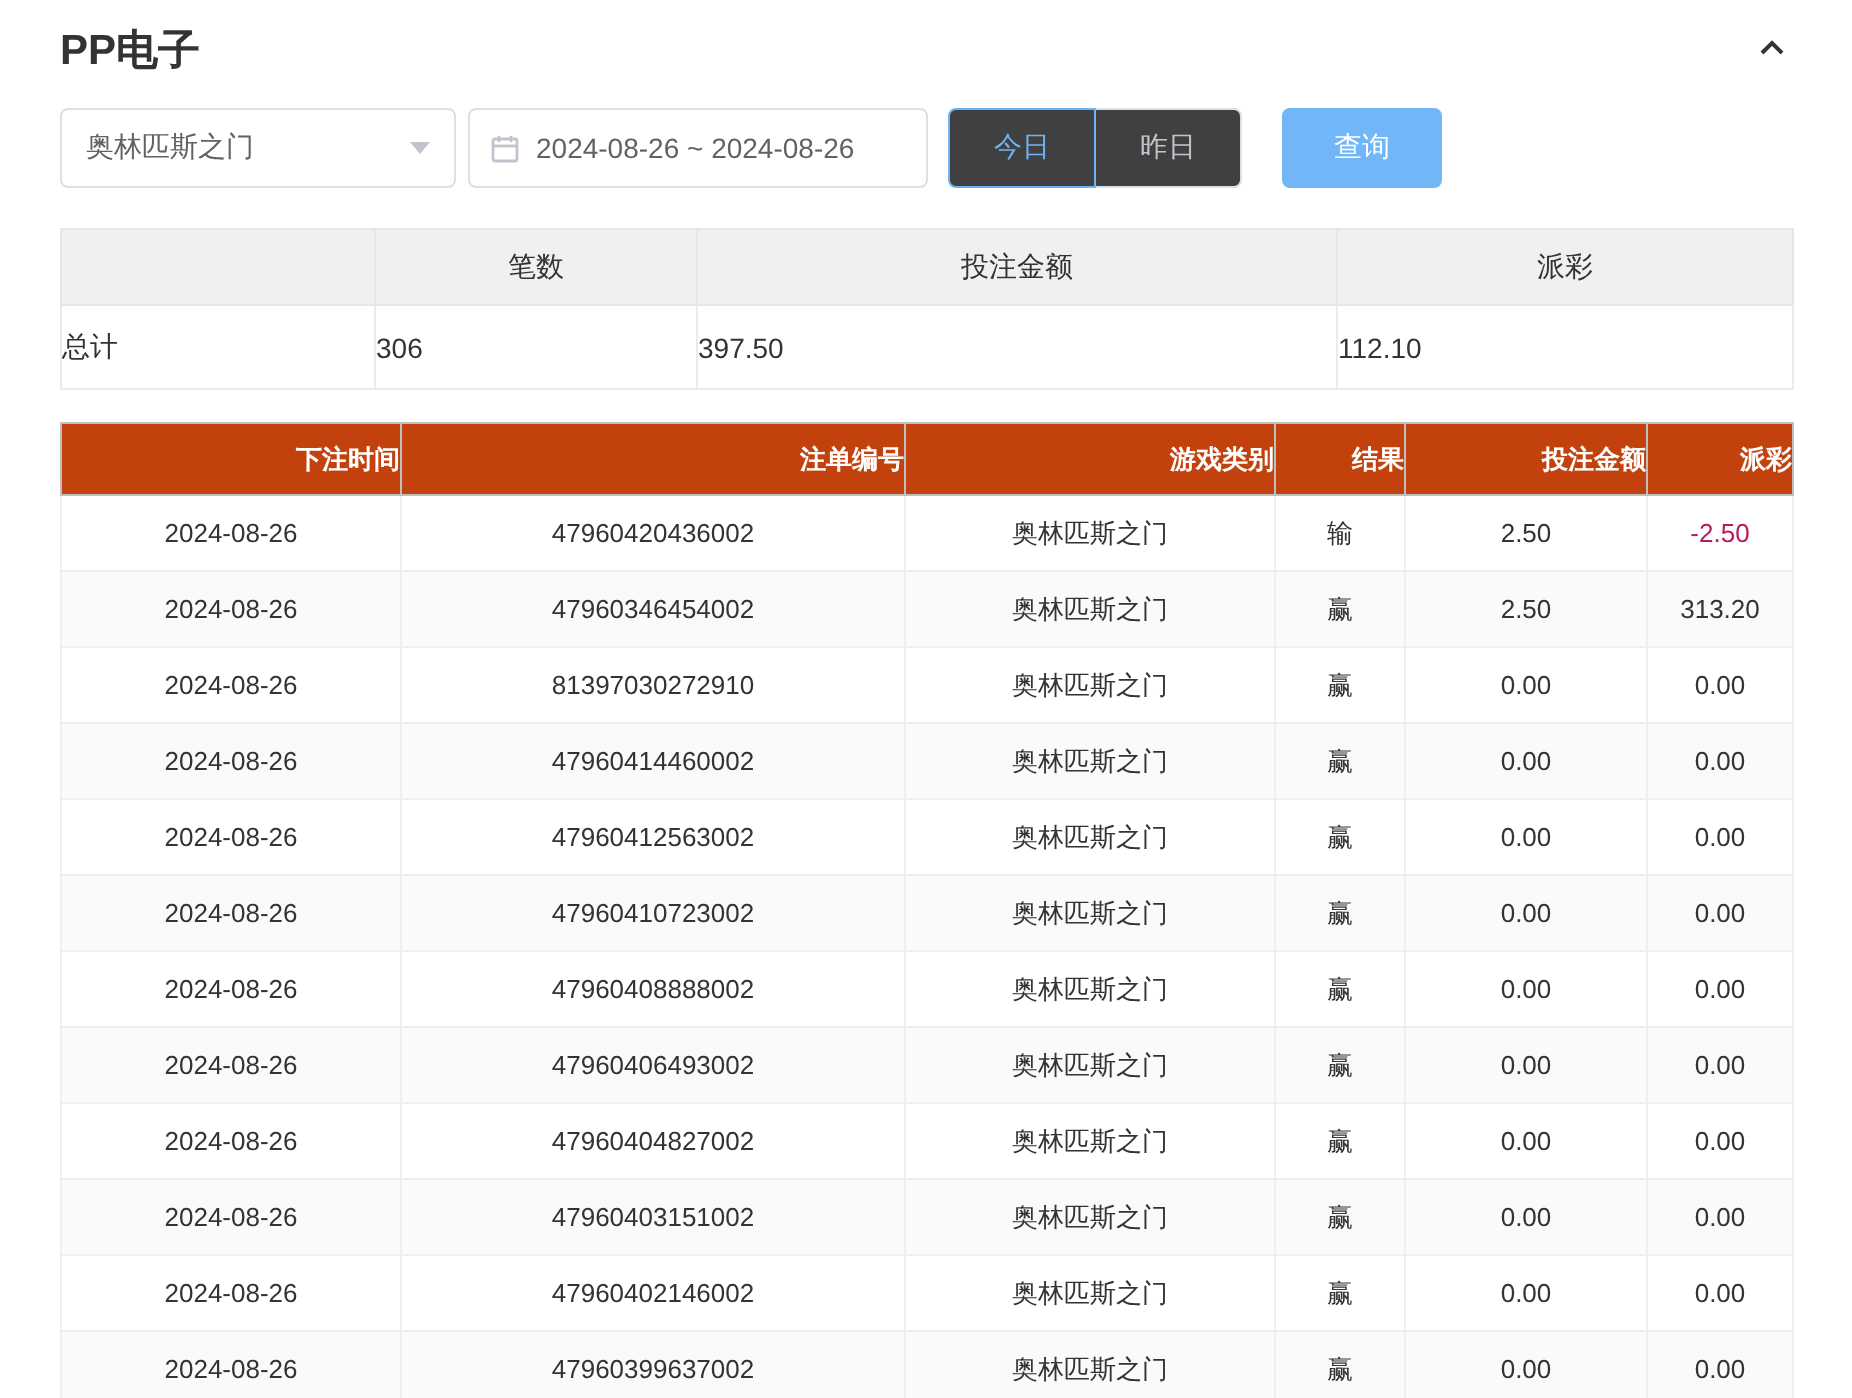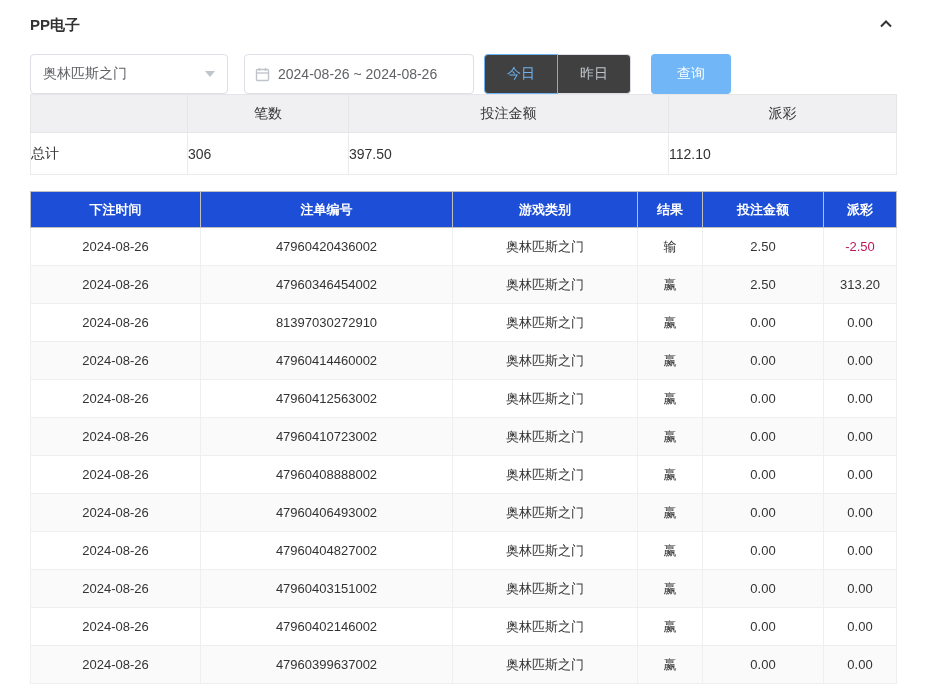--- a/index.html
+++ b/index.html
@@ -12,21 +12,21 @@
   }
   .panel { padding: 12px 30px 0 30px; }
 
   
   .panel-header {
     display: flex;
     align-items: center;
     justify-content: space-between;
     height: 26px;
   }
-  .panel-title { font-size: 15px; font-weight: bold; color: #333; }
+  .panel-title { font-size: 21px; font-weight: bold; color: #333; }
   .collapse-btn {
     width: 20px; height: 20px;
     display: flex; align-items: center; justify-content: center;
     cursor: pointer; background: transparent; border: none;
   }
 
   
   .filter-bar {
     display: flex;
     align-items: center;
@@ -44,21 +44,21 @@
     width: 0; height: 0;
     border-left: 5px solid transparent;
     border-right: 5px solid transparent;
     border-top: 6px solid #c0c4cc;
   }
   .date-box {
     width: 230px; height: 40px;
     border: 1px solid #dcdfe6; border-radius: 4px;
     display: flex; align-items: center;
     padding: 0 10px;
-    margin-left: 16px;
+    margin-left: 6px;
     font-size: 14px; color: #606266;
     background: #fff; cursor: pointer;
   }
   .cal-icon { margin-right: 8px; display: inline-flex; }
   .btn-group { display: flex; margin-left: 10px; }
   .qbtn {
     height: 40px; padding: 0 22px;
     background: #404040;
     border: 1px solid #dcdfe6;
     font-size: 14px;
@@ -81,45 +81,45 @@
     background: #71b6f6;
     color: #ffffff;
     border: none; border-radius: 4px;
     font-size: 14px;
     cursor: pointer;
     font-family: inherit;
   }
 
   
   table { border-collapse: collapse; width: 866px; table-layout: fixed; }
-  .summary-table { font-size: 14px; padding-left: 41px; }
+  .summary-table { margin-top: 20px; font-size: 14px; padding-left: 41px; }
   .summary-table th {
     background: #f0f0f2;
     font-weight: normal;
     height: 38px;
     border: 1px solid #e6e6e8;
     text-align: center;
     color: #333;
   }
   .summary-table td {
     height: 42px;
     border: 1px solid #ebebee;
     text-align: left;
     color: #333;
     background: #fff;
   }
 
   
   .bet-table { margin-top: 16px; font-size: 13px; }
   .bet-table th {
-    background: #1d4ed8;
+    background: #c2410c;
     color: #ffffff;
     font-weight: bold;
     height: 36px;
-    text-align: center;
+    text-align: right;
     border: 1px solid #bfbfbf;
   }
   .bet-table td {
     height: 38px;
     text-align: center;
     border: 1px solid #efeff2;
     color: #333;
     background: #fff;
   }
   .bet-table tr:nth-child(even) td { background: #fafafa; }

